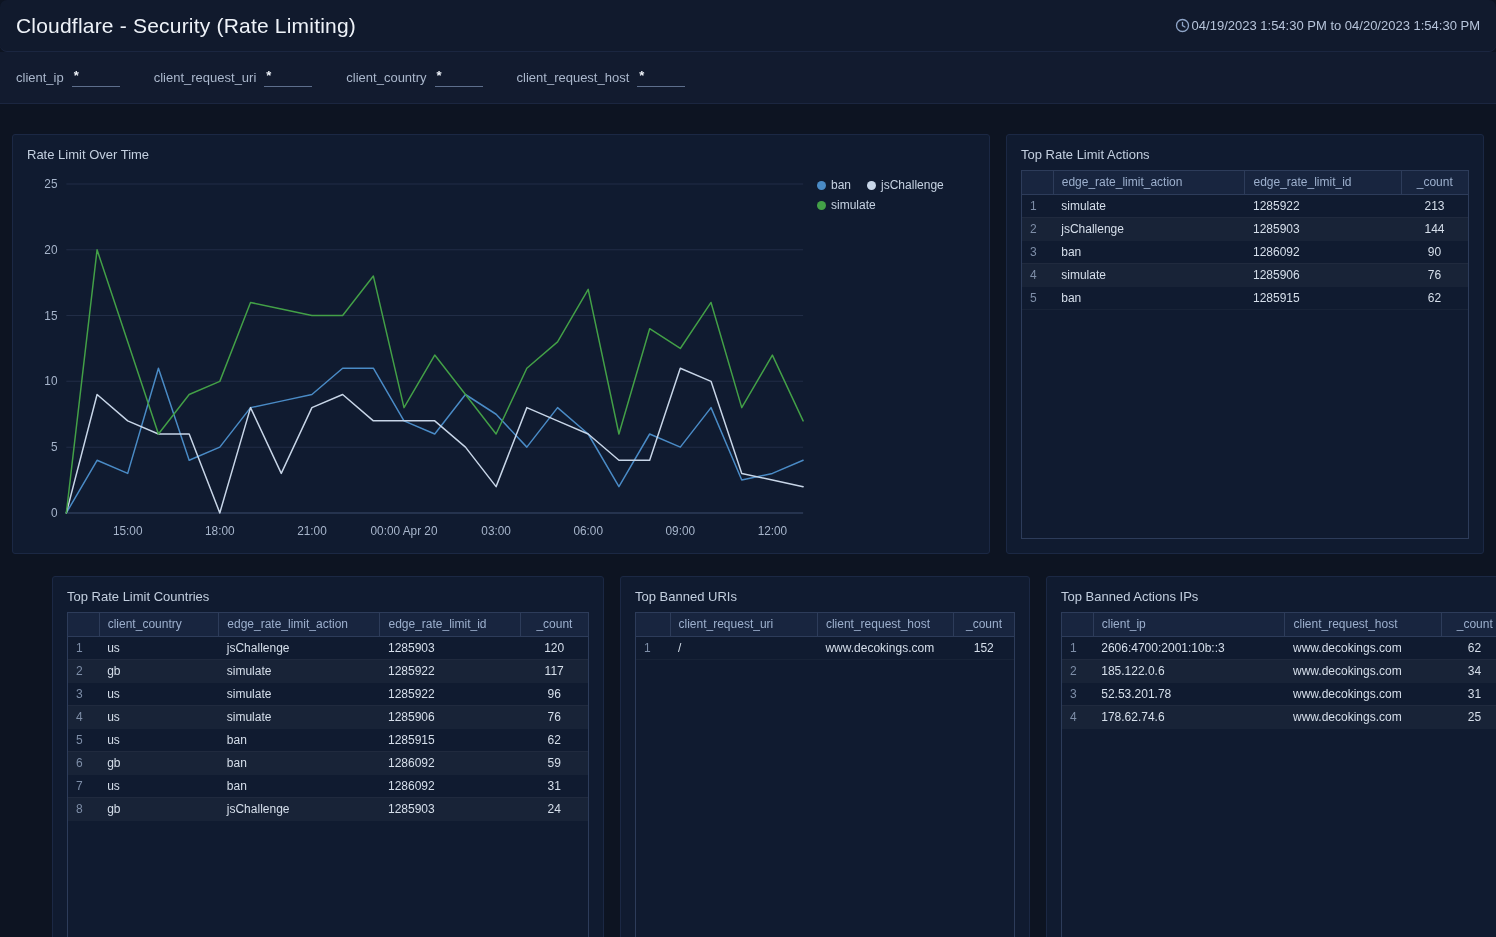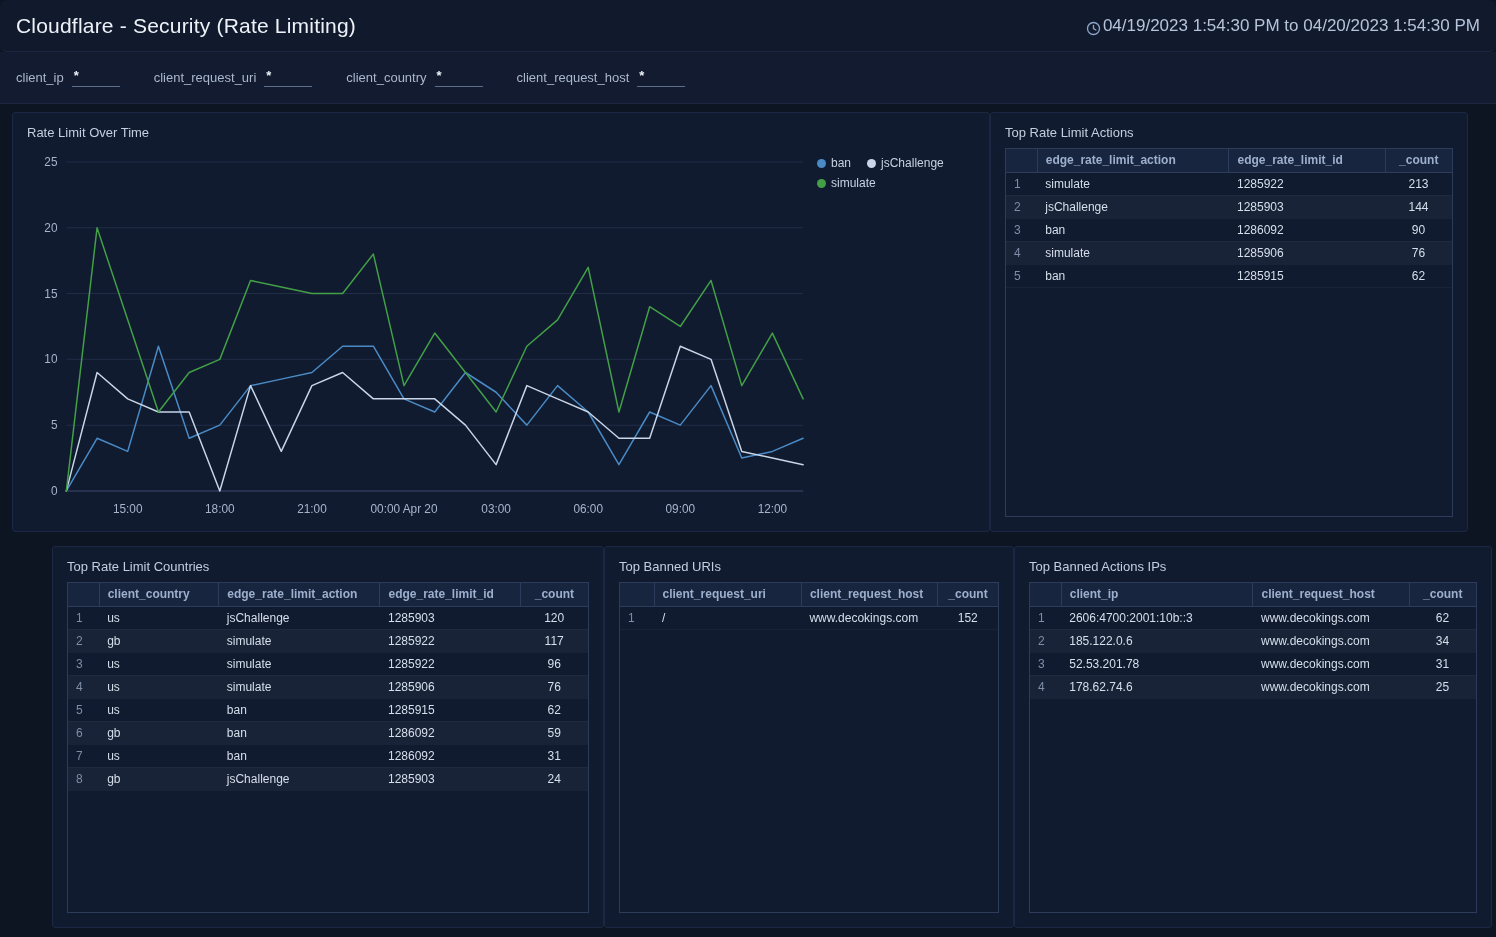--- a/index.html
+++ b/index.html
@@ -10,35 +10,35 @@
     color:#d6dfeb;
   }
   
   .app-header {
     height:52px; background:#111a2d; border-bottom:1px solid #1b2640;
     display:flex; align-items:center; justify-content:space-between;
     padding:0 16px;
     border-radius:7px;
   }
   .app-title { font-size:21px; font-weight:500; color:#eef2f8; letter-spacing:.2px; }
-  .time-range { display:flex; align-items:flex-end; gap:2px; font-size:17px; color:#b6c4da; cursor:pointer; }
+  .time-range { display:flex; align-items:flex-end; gap:2px; font-size:13px; color:#b6c4da; cursor:pointer; }
   
   .filter-bar {
     height:52px; background:#121b2f; border-bottom:1px solid #1b2640;
     display:flex; align-items:center; gap:34px; padding:0 16px;
   }
   .filter { display:flex; align-items:flex-end; gap:8px; cursor:pointer; }
   .flabel { font-size:13px; color:#aab7cc; padding-bottom:2px; }
   .fvalue {
     display:inline-block; width:48px; font-size:13px; font-weight:700; color:#f0f4fa;
     border-bottom:1px solid #5d6e8c; padding:0 2px 3px 2px; line-height:14px;
   }
   
   .content { padding:8px 12px 12px 12px; }
-  .row { display:grid; margin-bottom:14px; }
+  .row { display:grid; gap:16px; margin-bottom:14px;margin-top:22px; }
   .row1 { grid-template-columns:978px 478px; }
   .row2 { grid-template-columns:552px 410px 478px; margin-bottom:0;padding-left:40px; }
   .panel {
     background:#101b30; border:1px solid #1b2844; border-radius:3px;
     display:flex; flex-direction:column;
   }
   .row1 .panel { height:420px; }
   .row2 .panel { height:382px; }
   .panel-title { font-size:13px; color:#c3cfdf; padding:12px 14px 8px 14px; }
   
@@ -48,21 +48,21 @@
     width:172px; padding:6px 4px 0 6px;
     display:flex; flex-wrap:wrap; align-content:flex-start;
     column-gap:16px; row-gap:6px; font-size:12px; color:#c6d2e2;
   }
   .legend-item { display:flex; align-items:center; gap:5px; cursor:pointer; white-space:nowrap; }
   .legend-dot { width:9px; height:9px; border-radius:50%; display:inline-block; }
   
   .table-box { flex:1; border:1px solid #2d3c5a; margin:0 14px 14px 14px; overflow:hidden; }
   table { width:100%; border-collapse:collapse; font-size:12px; color:#d6dfeb; table-layout:fixed; }
   thead th {
-    font-weight:700; text-align:left; color:#9cafcd; background:#18253f;
+    font-weight:400; text-align:left; color:#9cafcd; background:#18253f;
     padding:4px 8px; height:23px;
     border-right:1px solid #2d3c5a; border-bottom:1px solid #2d3c5a;
   }
   thead th:last-child { border-right:none; }
   tbody td { padding:4px 8px; height:23px; border-bottom:1px solid rgba(255,255,255,0.035); }
   tbody tr:nth-child(even) { background:rgba(255,255,255,0.035); }
   td.idx, th.idx { color:#7e8ea8; }
   td.num, th.num { text-align:center; }
   
   .t3 th:nth-child(1){width:7%;}  .t3 th:nth-child(2){width:43%;} .t3 th:nth-child(3){width:35%;} .t3 th:nth-child(4){width:15%;}

